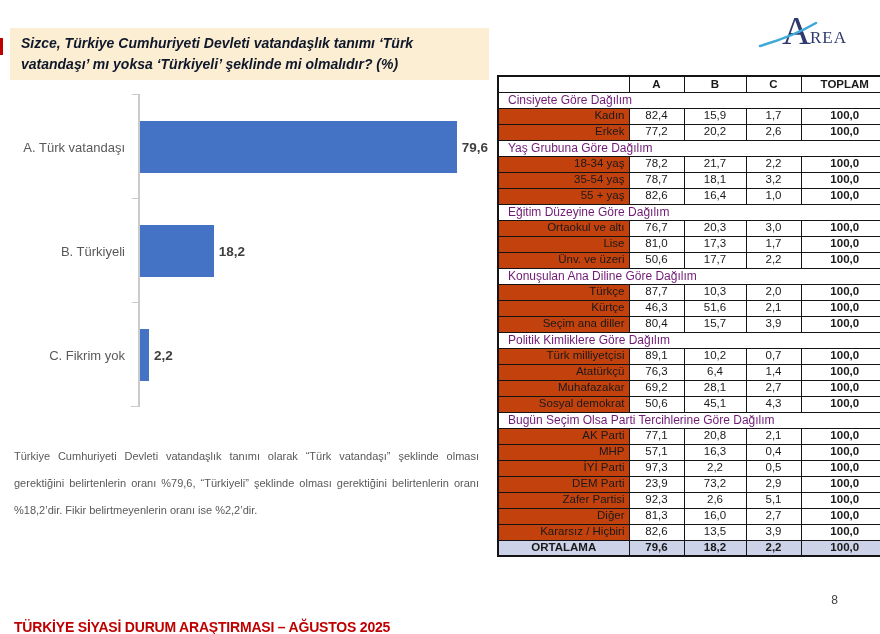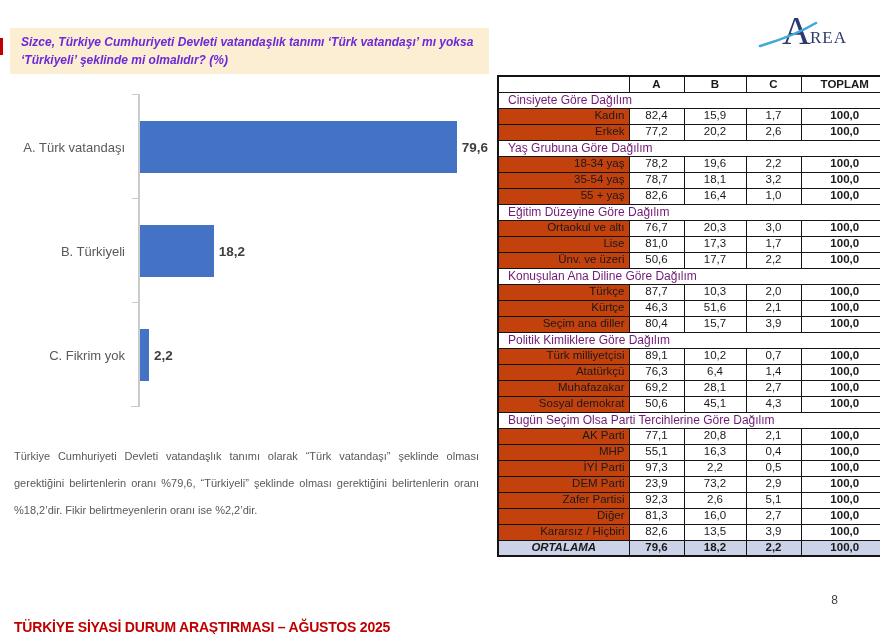--- a/index.html
+++ b/index.html
@@ -4,21 +4,21 @@
 <style>
   * { margin:0; padding:0; box-sizing:border-box; }
   html,body { width:880px; height:634px; background:#ffffff; overflow:hidden;
               font-family:"Liberation Sans", sans-serif; }
   .slide { position:relative; width:880px; height:634px; background:#fff; }
 
   
   .red-sliver { position:absolute; left:0; top:38px; width:3px; height:17px; background:#C00000; }
   .title-box { position:absolute; left:10px; top:28px; width:479px; min-height:44px;
                background:#FBEED2; padding:5px 11px; }
-  .title-box p { font-size:12px; line-height:1.5; font-weight:bold; font-style:italic; color:#6d28d9; }
+  .title-box p { font-size:14px; line-height:1.5; font-weight:bold; font-style:italic; color:#0f172a; }
   .logo { position:absolute; right:16px; top:6px; width:110px; height:48px; }
 
   
   .chart { position:absolute; left:10px; top:95px; width:478px; height:312px; }
   .chart-row { height:104px; display:flex; align-items:center; }
   .cat-label { width:128px; text-align:right; padding-right:13px; font-size:13px; color:#595959; }
   .track { position:relative; flex:1; height:100%; display:flex; align-items:center;
            border-left:2px solid #CBCBCB; }
   .track::before { content:""; position:absolute; left:-8px; top:-1px; width:8px; height:1px; background:#CBCBCB; }
   .chart::after { content:""; position:absolute; left:121px; bottom:0; width:8px; height:1px; background:#CBCBCB; }
@@ -39,21 +39,21 @@
   .xtable { position:absolute; left:497px; top:75px; width:375px; border-collapse:collapse;
             table-layout:fixed; border:2px solid #141414; }
   .xtable td, .xtable th { border:1px solid #141414; height:16px; font-size:11.5px;
             line-height:1; color:#1A1A1A; padding:1px 4px; overflow:hidden; white-space:nowrap; }
   .xtable th { font-weight:bold; text-align:center; background:#fff; }
   .section-row td { color:#701a75; text-align:left; font-size:12px; padding-left:9px; background:#fff; }
   .label-cell { text-align:right; padding-right:5px; background:#c2410c; }
   .num-cell { text-align:center; background:#fff; }
   .total-cell { text-align:center; font-weight:bold; background:#fff; }
   .avg-row td { background:#CCD3E8; font-weight:bold; }
-  .avg-row .label-cell { text-align:center;font-style:italic; }
+  .avg-row .label-cell { text-align:center; }
 </style>
 </head>
 <body>
 
 <div class="slide">
 
   <div class="red-sliver"></div>
 
   <div class="title-box">
     <p>Sizce, Türkiye Cumhuriyeti Devleti vatandaşlık tanımı ‘Türk vatandaşı’ mı yoksa ‘Türkiyeli’ şeklinde mi olmalıdır? (%)</p>
@@ -118,21 +118,21 @@
           <td class="num-cell">20,2</td>
           <td class="num-cell">2,6</td>
           <td class="total-cell">100,0</td>
         </tr>
         <tr class="section-row">
           <td colspan="5">Yaş Grubuna Göre Dağılım</td>
         </tr>
         <tr class="data-row">
           <td class="label-cell">18-34 yaş</td>
           <td class="num-cell">78,2</td>
-          <td class="num-cell">19,6</td>
+          <td class="num-cell">21,7</td>
           <td class="num-cell">2,2</td>
           <td class="total-cell">100,0</td>
         </tr>
         <tr class="data-row">
           <td class="label-cell">35-54 yaş</td>
           <td class="num-cell">78,7</td>
           <td class="num-cell">18,1</td>
           <td class="num-cell">3,2</td>
           <td class="total-cell">100,0</td>
         </tr>
@@ -227,21 +227,21 @@
         </tr>
         <tr class="data-row">
           <td class="label-cell">AK Parti</td>
           <td class="num-cell">77,1</td>
           <td class="num-cell">20,8</td>
           <td class="num-cell">2,1</td>
           <td class="total-cell">100,0</td>
         </tr>
         <tr class="data-row">
           <td class="label-cell">MHP</td>
-          <td class="num-cell">55,1</td>
+          <td class="num-cell">57,1</td>
           <td class="num-cell">16,3</td>
           <td class="num-cell">0,4</td>
           <td class="total-cell">100,0</td>
         </tr>
         <tr class="data-row">
           <td class="label-cell">İYİ Parti</td>
           <td class="num-cell">97,3</td>
           <td class="num-cell">2,2</td>
           <td class="num-cell">0,5</td>
           <td class="total-cell">100,0</td>

